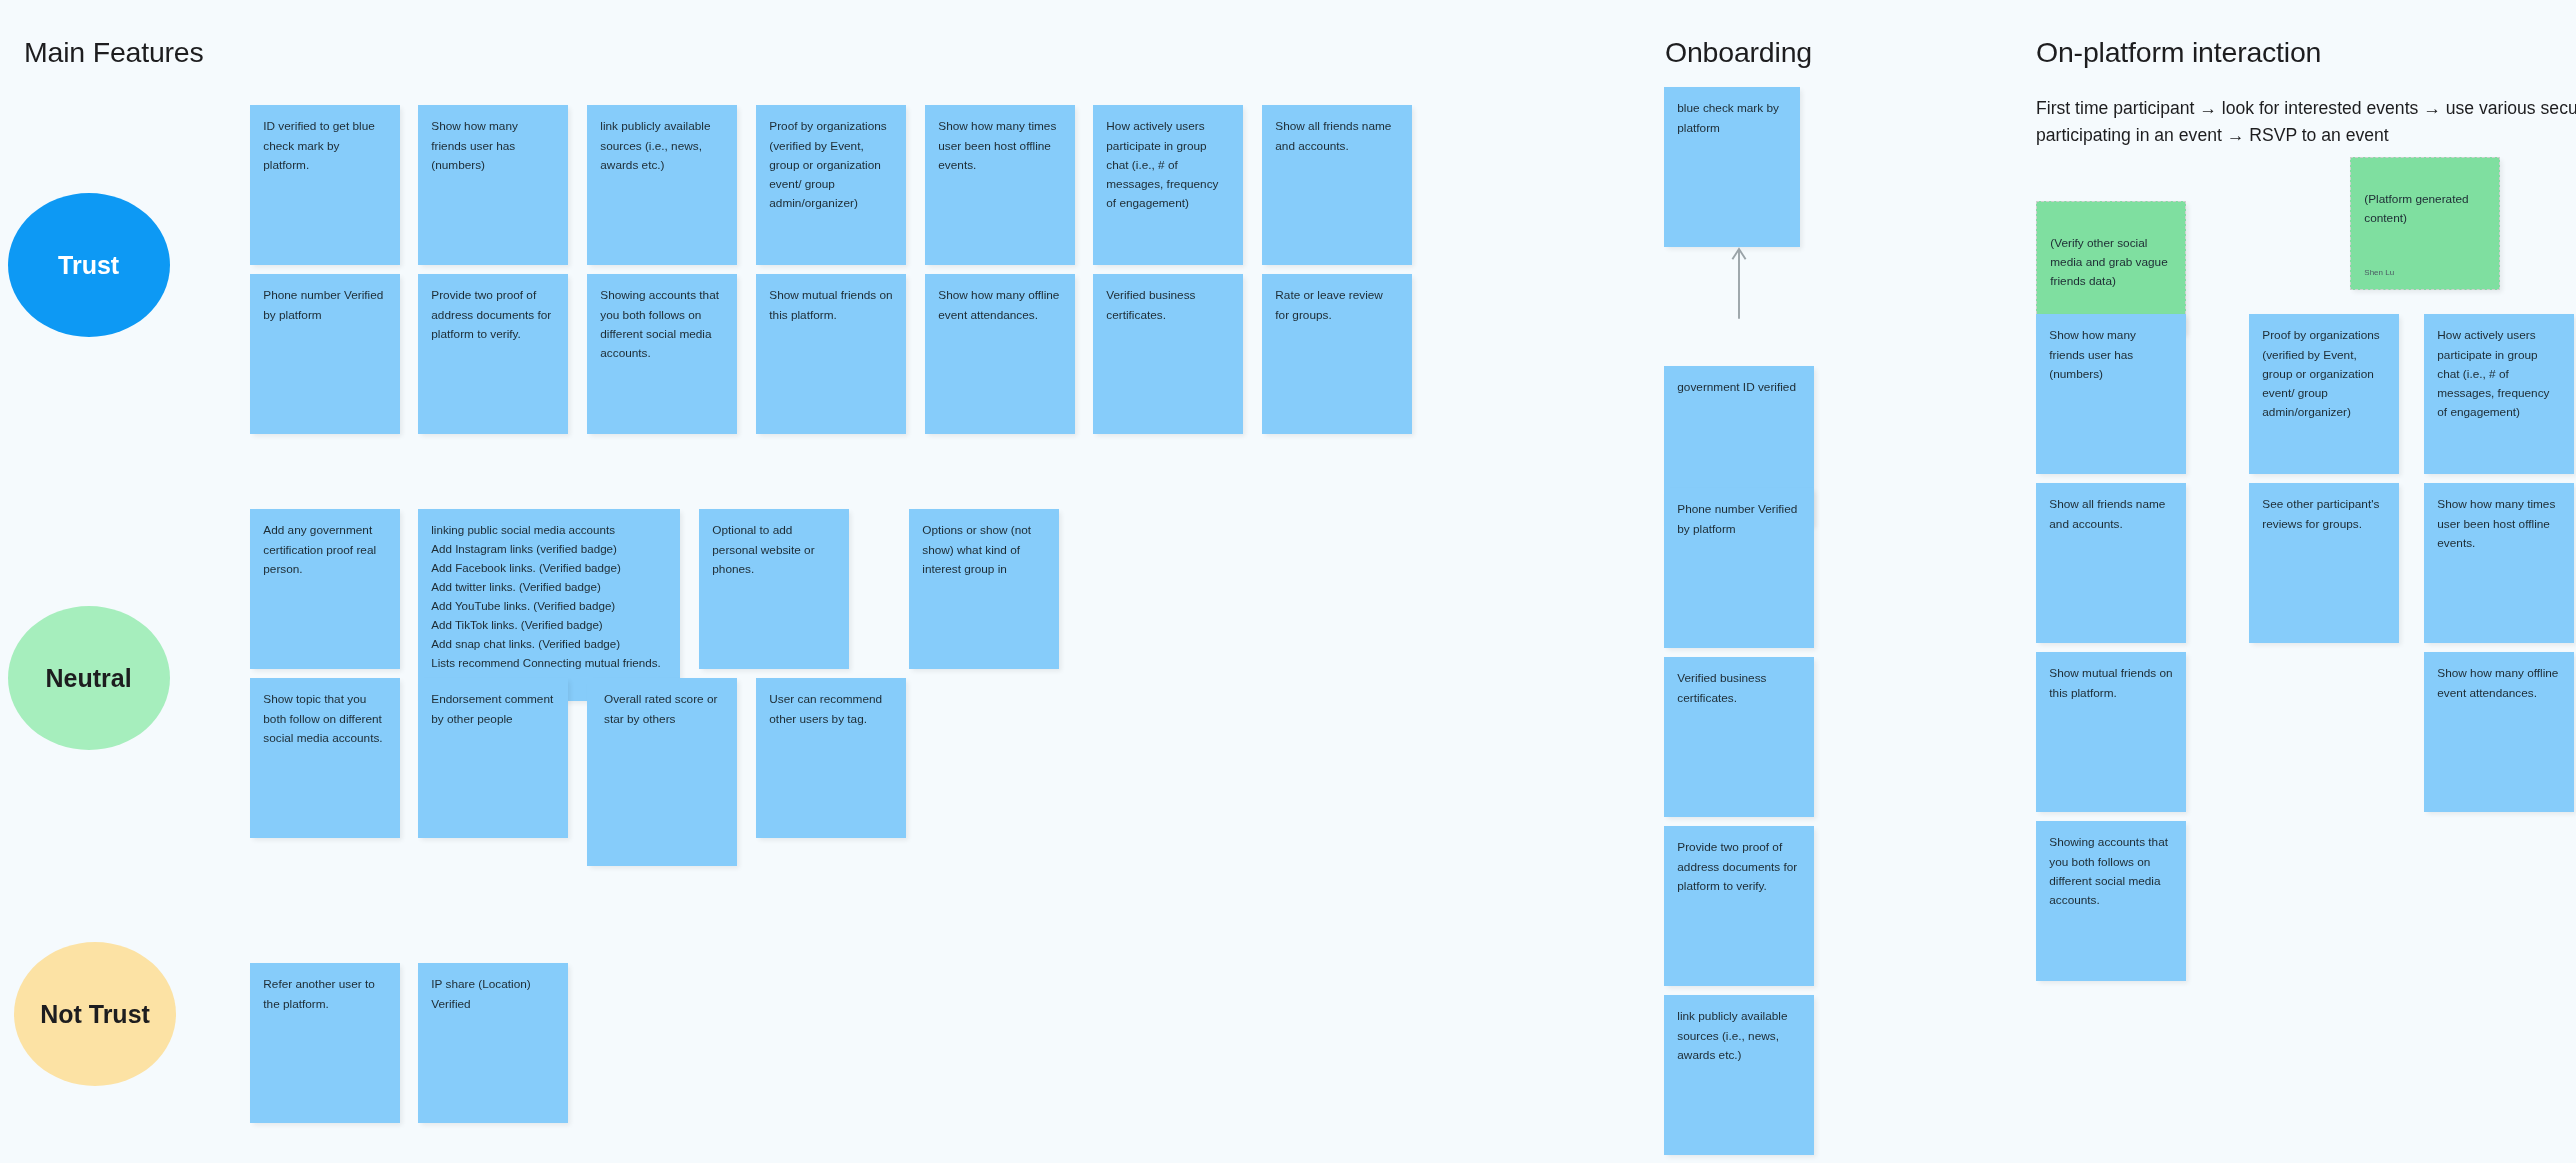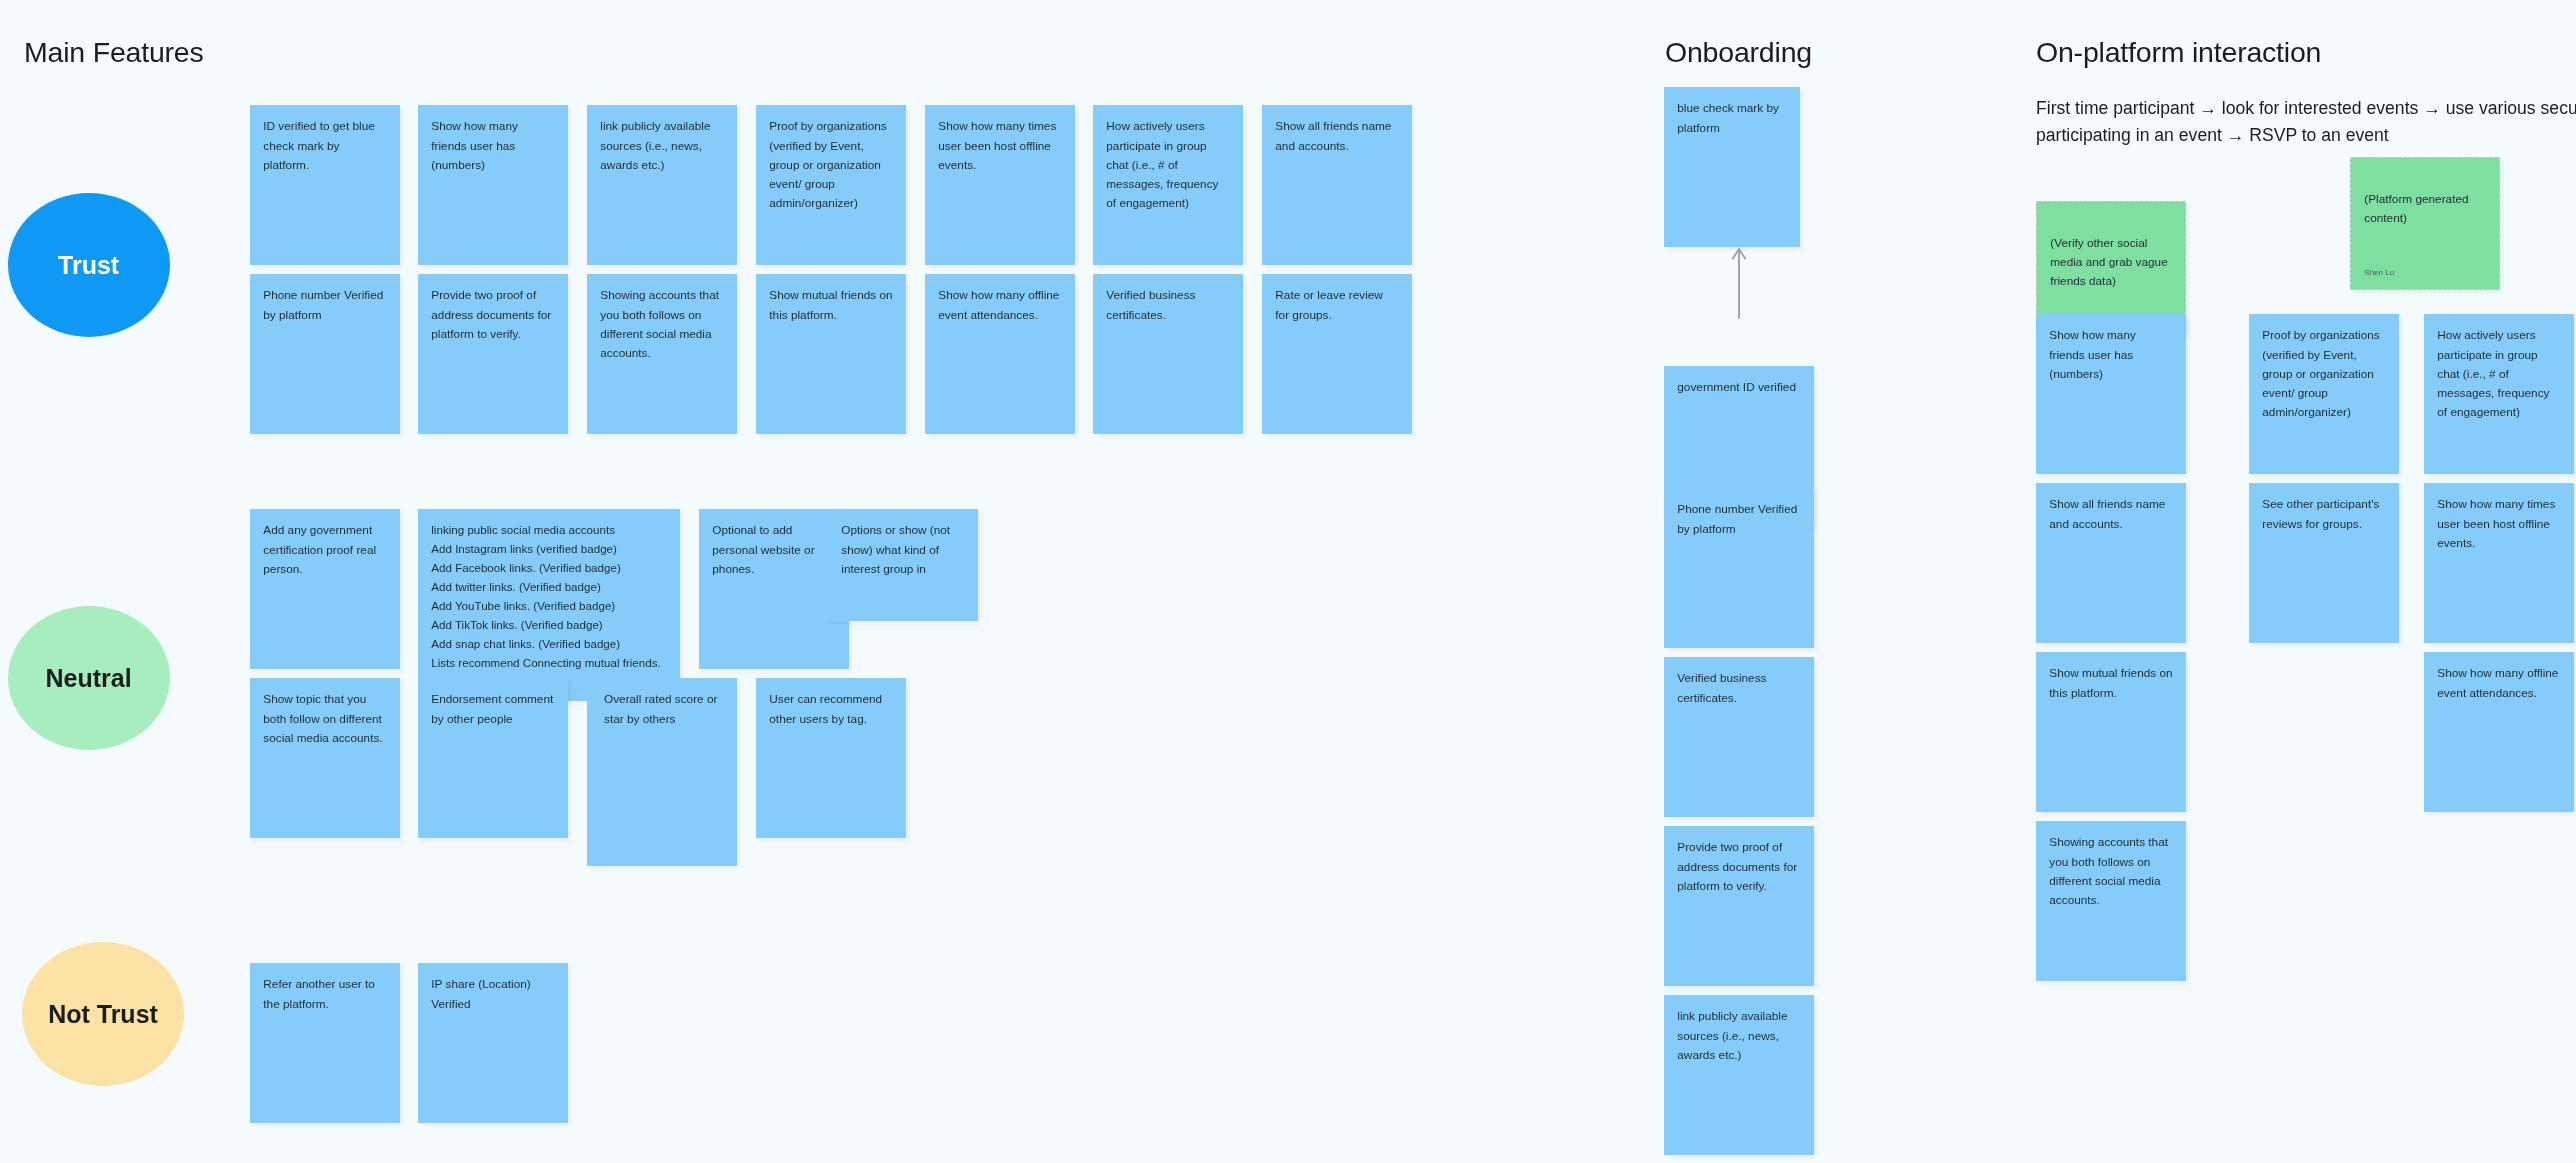--- a/index.html
+++ b/index.html
@@ -94,21 +94,21 @@
   <div class="flow-desc" style="left:2036px; top:95px;">First time participant → look for interested events → use various security verification on the platform to judge if they feel safe participating in an event → RSVP to an event</div>
 
   <div class="bubble trust" style="left:7.6px; top:193px; width:162px; height:144px;">
     <span>Trust</span>
   </div>
 
   <div class="bubble neutral" style="left:7.6px; top:606px; width:162px; height:144px;">
     <span>Neutral</span>
   </div>
 
-  <div class="bubble not-trust" style="left:22px; top:942px; width:162px; height:144px;">
+  <div class="bubble not-trust" style="left:14px; top:942px; width:162px; height:144px;">
     <span>Not Trust</span>
   </div>
 
   <div class="note" style="left:250px; top:105px; width:150px; height:160px;">ID verified to get blue check mark by platform.</div>
   <div class="note" style="left:418px; top:105px; width:150px; height:160px;">Show how many friends user has (numbers)</div>
   <div class="note" style="left:587px; top:105px; width:150px; height:160px;"> link publicly available sources (i.e., news, awards etc.)</div>
   <div class="note" style="left:756px; top:105px; width:150px; height:160px;">Proof by organizations (verified by Event, group or organization event/ group admin/organizer)</div>
   <div class="note" style="left:925px; top:105px; width:150px; height:160px;"> Show how many times user been host offline events.</div>
   <div class="note" style="left:1093px; top:105px; width:150px; height:160px;">How actively users participate in group chat (i.e., # of messages, frequency of engagement)</div>
   <div class="note" style="left:1262px; top:105px; width:150px; height:160px;">Show all friends name and accounts.</div>
@@ -124,21 +124,21 @@
   <div class="note" style="left:250px; top:509px; width:150px; height:160px;">Add any government certification proof real person.</div>
   <div class="note wide-list" style="left:418px; top:509px; width:262px; height:192px;">linking public social media accounts
 Add Instagram links (verified badge)
 Add Facebook links. (Verified badge)
 Add twitter links. (Verified badge)
 Add YouTube links. (Verified badge)
 Add TikTok links. (Verified badge)
 Add snap chat links. (Verified badge)
 Lists recommend Connecting mutual friends.</div>
   <div class="note" style="left:699px; top:509px; width:150px; height:160px;">Optional to add personal website or phones.</div>
-  <div class="note" style="left:828px; top:509px; width:150px; height:112px;">Options or show (not show) what kind of interest group in</div>
+  <div class="note" style="left:909px; top:509px; width:150px; height:160px;">Options or show (not show) what kind of interest group in</div>
 
   <div class="note" style="left:250px; top:678px; width:150px; height:160px;">Show topic that you both follow on different social media accounts.</div>
   <div class="note" style="left:418px; top:678px; width:150px; height:160px;">Endorsement comment by other people</div>
   <div class="note" style="left:587px; top:678px; width:150px; height:188px;padding-left:17px;">Overall rated score or star by others</div>
   <div class="note" style="left:756px; top:678px; width:150px; height:160px;">User can recommend other users by tag.</div>
 
   <div class="note" style="left:250px; top:963px; width:150px; height:160px;">Refer another user to the platform.</div>
   <div class="note" style="left:418px; top:963px; width:150px; height:160px;">IP share (Location) Verified</div>
 
   <div class="note" style="left:1664px; top:87px; width:136px; height:160px;">blue check mark by platform</div>

